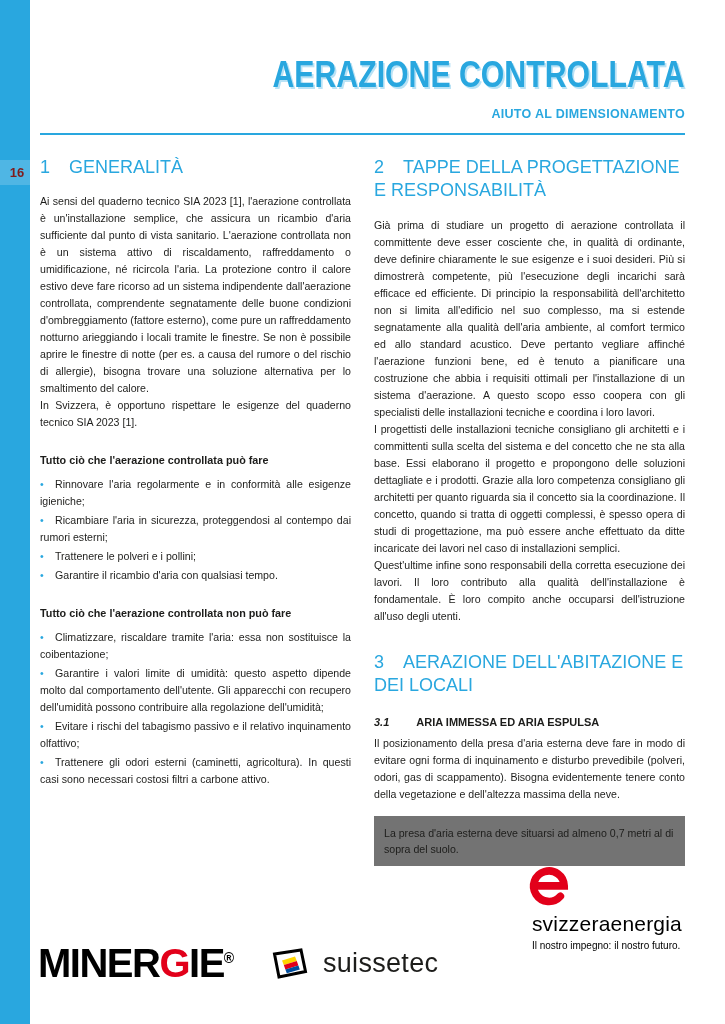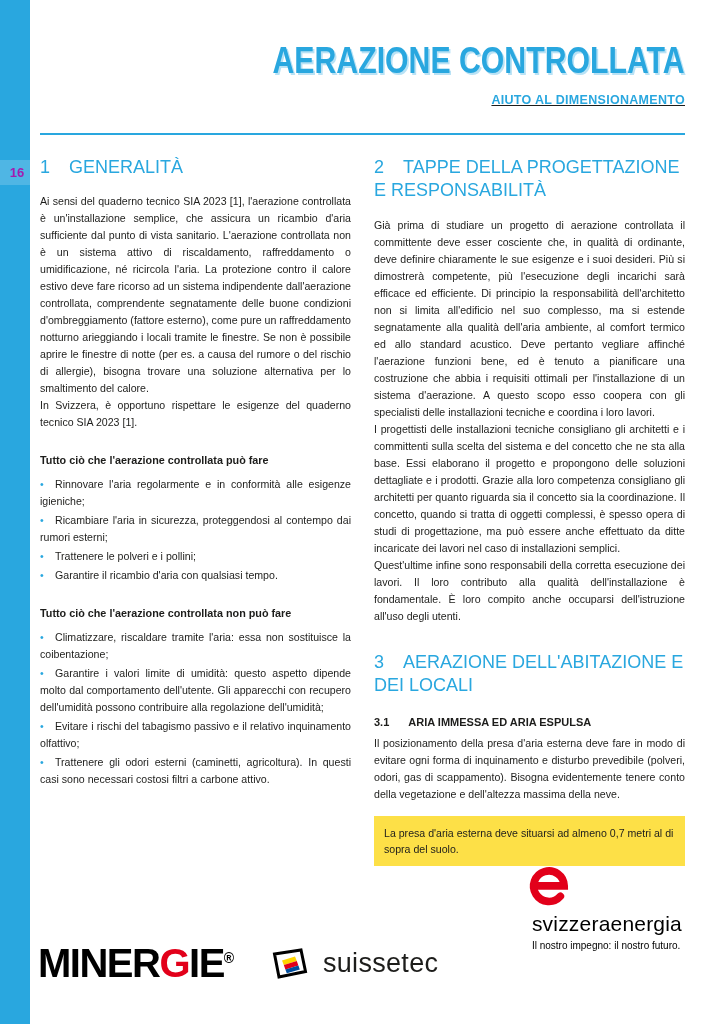--- a/index.html
+++ b/index.html
@@ -6,26 +6,26 @@
   html,body { background:#ffffff; }
   .page {
     position:relative; width:725px; height:1024px; background:#fff;
     font-family:"Liberation Sans", sans-serif; color:#1d1d1b; overflow:hidden;
   }
 
   
   .accent-bar { position:absolute; left:0; top:0; width:30px; height:1024px; background:#29a7df; }
   .page-num {
     position:absolute; left:0; top:160px; width:34px; height:25px;
-    background:rgba(255,255,255,0.18); color:#a21caf; font-size:13px; font-weight:bold;
+    background:rgba(255,255,255,0.18); color:#7f1d1d; font-size:13px; font-weight:bold;
     display:flex; align-items:center; justify-content:center;
   }
 
   
-  .header { position:absolute; top:40px; right:40px; text-align:right;text-decoration:underline; }
+  .header { position:absolute; top:54px; right:40px; text-align:right; }
   .doc-title {
     display:inline-block; color:#29a7df; font-size:36px; font-weight:800;
     letter-spacing:0px; transform:scaleX(0.84); transform-origin:right center;
     text-shadow:2px 2px 0 #b9e2f5; white-space:nowrap;
   }
   .doc-subtitle { color:#29a7df; font-size:12.5px; font-weight:bold; margin-top:11px; letter-spacing:0.3px; }
   .rule { position:absolute; top:133px; left:40px; width:645px; height:2px; background:#29a7df; }
 
   
   .columns { position:absolute; top:156px; left:40px; width:645px; display:flex; gap:23px; }
@@ -35,24 +35,24 @@
   h2.sec-heading .h-num { margin-right:19px; }
   h2.sec-later { margin-top:26px; }
 
   p.body-text { font-size:10.6px; line-height:17px; text-align:justify; }
   h3.lead-heading { font-size:10.8px; font-weight:bold; margin:21px 0 7px 0; line-height:17px; }
 
   .bullet-item { font-size:10.6px; line-height:17px; text-align:justify; margin-bottom:2px; }
   .bullet-item .dot { color:#29a7df; display:inline-block; width:15px; }
 
   h4.sub-heading { font-size:11px; font-weight:bold; margin:18px 0 7px 0; }
-  h4.sub-heading .h-num { margin-right:19px; }
+  h4.sub-heading .h-num { margin-right:27px;font-style:italic; }
 
   .note-box {
-    margin-top:13px; background:#fde047; padding:9px 10px;
+    margin-top:13px; background:#737373; padding:9px 10px;
     font-size:10.6px; line-height:16px;
   }
 
   
   .energia { position:absolute; top:862px; right:43px; }
   .energia-e { display:block; width:48px; height:50px; margin-left:-6px; margin-bottom:0px; }
   .energia-text { font-size:21px; letter-spacing:0.2px; color:#000; }
   .energia-text .bold { font-weight:normal; }
   .energia-tagline { font-size:10px; color:#000; margin-top:4px; }
 

